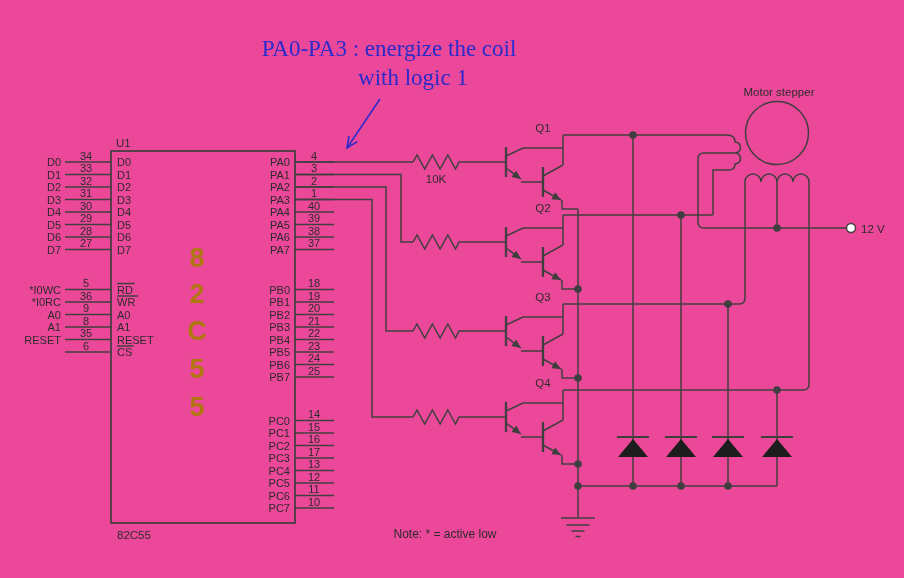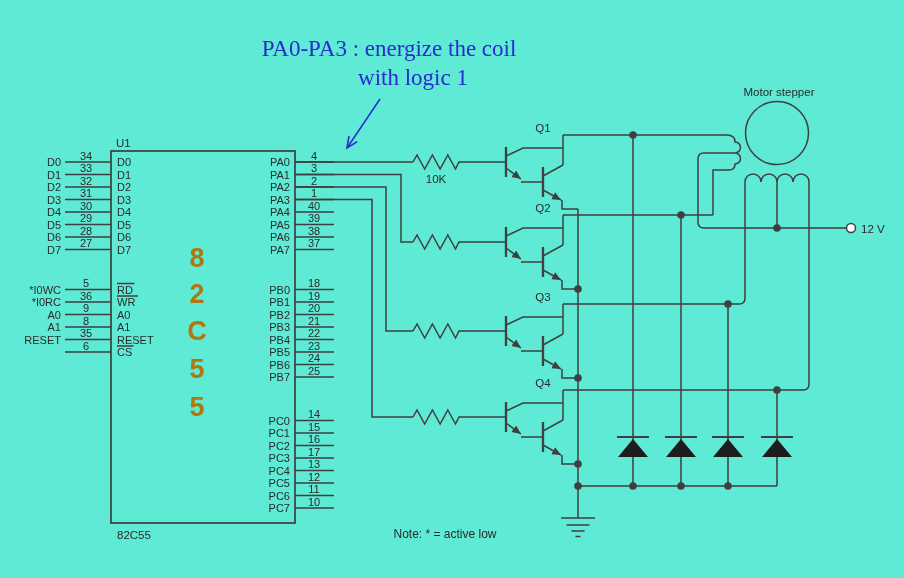--- a/index.html
+++ b/index.html
@@ -1,16 +1,16 @@
 <!DOCTYPE html>
 <html><head>
 <meta charset="utf-8">
 <style>
   html,body{margin:0;padding:0;background:#fff;}
-  #stage{position:relative;width:904px;height:578px;background:#5eead4;overflow:hidden;}
+  #stage{position:relative;width:904px;height:578px;background:#ec4899;overflow:hidden;}
   svg{display:block;}
   .wire{stroke:#3f3f3f;stroke-width:1.5;fill:none;}
   .thick{stroke:#3f3f3f;stroke-width:2.3;fill:none;}
   .boxline{stroke:#3f3f3f;stroke-width:1.7;fill:none;}
   .dot{fill:#3f3f3f;stroke:none;}
   .blk{fill:#1d1d1d;stroke:none;}
   .lbl{font-family:"Liberation Sans",sans-serif;font-size:11px;fill:#2b2b2b;}
   .ttl{font-family:"Liberation Sans",sans-serif;font-size:11.5px;fill:#2b2b2b;}
   .note{font-family:"Liberation Sans",sans-serif;font-size:12px;fill:#2b2b2b;}
   .code{font-family:"Liberation Sans",sans-serif;font-size:27px;font-weight:bold;fill:#b0770f;}

